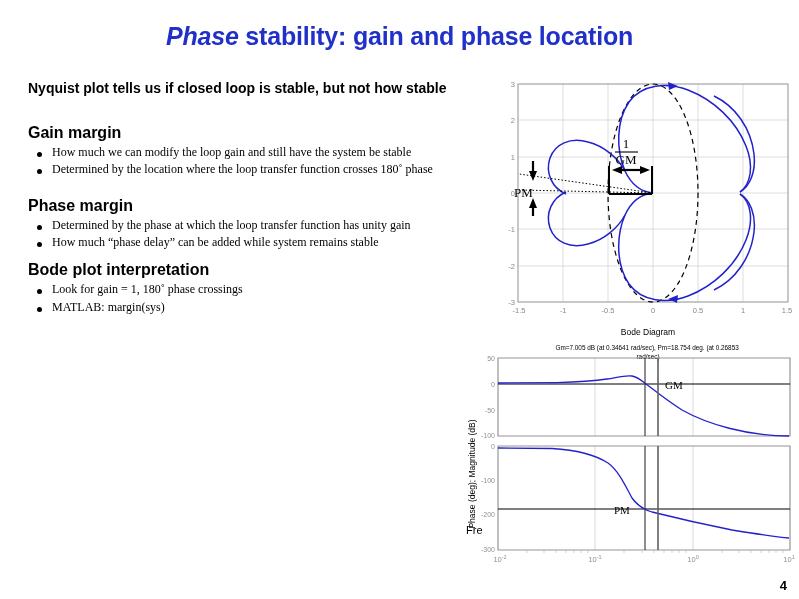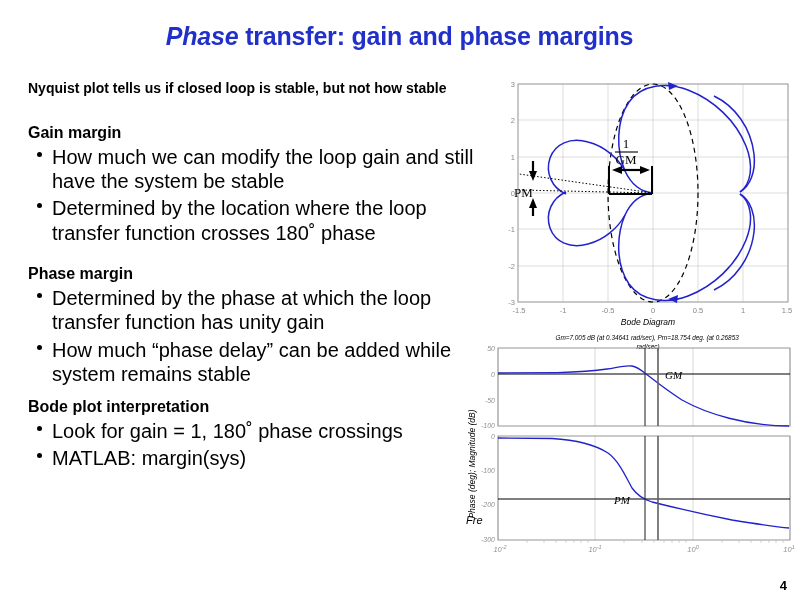--- a/index.html
+++ b/index.html
@@ -53,23 +53,24 @@
     margin-bottom: 3px;
   }
   ul.bullets {
     list-style: none;
     margin: 0;
     padding: 0;
   }
   ul.bullets > li {
     position: relative;
     padding-left: 24px;
-    font-size: 20px;
+    font-size: 12px;
     line-height: 1.22;
     margin-bottom: 3px;
+    font-family: Liberation Serif, serif;
   }
   ul.bullets > li::before {
     content: "";
     position: absolute;
     left: 9px;
     top: 7px;
     width: 5px;
     height: 5px;
     border-radius: 50%;
     background: #000;
@@ -79,24 +80,23 @@
   #nyquist-figure {
     position: absolute;
     left: 492px;
     top: 66px;
     width: 303px;
     height: 252px;
   }
   #bode-figure {
     position: absolute;
     left: 462px;
-    top: 314px;
+    top: 324px;
     width: 335px;
     height: 252px;
-    font-style: italic;
   }
   .fig-title {
     position: absolute;
     width: 100%;
     text-align: center;
     font-size: 8.5px;
     color: #000;
   }
   svg { display: block; }
 
@@ -107,21 +107,21 @@
     bottom: 6px;
     font-size: 13px;
     font-weight: bold;
     color: #000;
   }
 </style>
 </head>
 <body>
 
 <div id="slide-title">
-  <span class="em">Phase</span><span> transfer: gain and phase margins</span>
+  <span class="em">Phase</span><span> stability: gain and phase location</span>
 </div>
 
 <div id="content">
 
   <div class="lead">Nyquist plot tells us if closed loop is stable, but not how stable</div>
 
   <div class="section">
     <div class="section-head">Gain margin</div>
     <ul class="bullets">
       <li>How much we can modify the loop gain and still have the system be stable</li>

